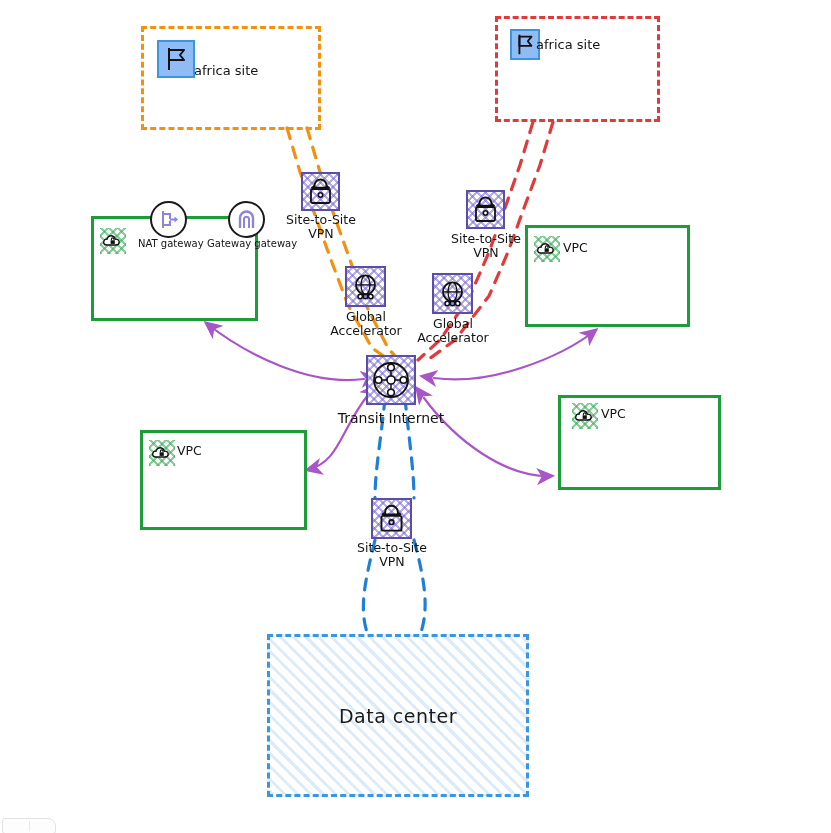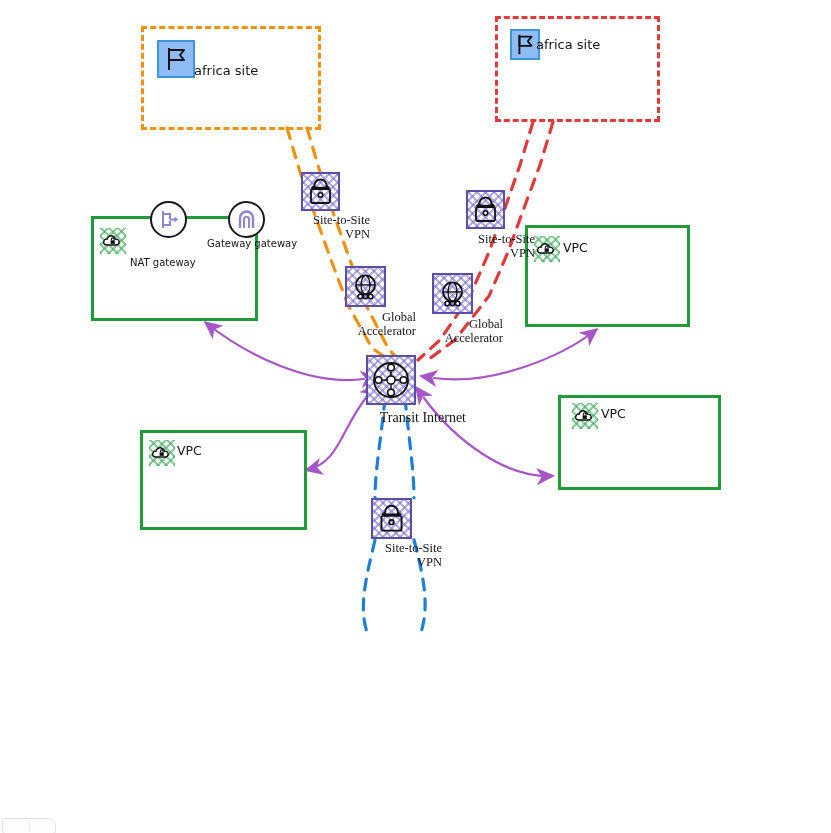--- a/index.html
+++ b/index.html
@@ -69,23 +69,22 @@
   }
   
   .lbl {
     position: absolute;
     font-size: 12.5px;
     color: #141414;
     white-space: nowrap;
     line-height: 1.15;
   }
   .lbl-center {
-    text-align: right;
+    text-align: center;
     white-space: normal;
-    font-family: Liberation Serif, serif;
   }
   .lbl-site {
     font-size: 13px;
   }
   .lbl-small {
     font-size: 10px;
   }
   .lbl-tgw {
     font-size: 14px;
   }
@@ -215,21 +214,21 @@
 
   <div class="tile tile-circle" style="left:150px; top:201px; width:37px; height:37px;">
     <svg width="33" height="33" viewBox="0 0 33 33">
       <path d="M11,8 L11,25" stroke="#8f85d6" stroke-width="2" fill="none"></path>
       <path d="M11,11 L18,11 L18,16" stroke="#8f85d6" stroke-width="2" fill="none"></path>
       <path d="M11,22 L18,22 L18,17.5" stroke="#8f85d6" stroke-width="2" fill="none"></path>
       <path d="M18,16.5 L25,16.5" stroke="#8f85d6" stroke-width="2" fill="none"></path>
       <path d="M22.5,13.5 L26,16.5 L22.5,19.5 Z" fill="#8f85d6"></path>
     </svg>
   </div>
-  <div class="lbl lbl-small" style="left:130px; top:238px;margin-top:19px;">NAT gateway</div>
+  <div class="lbl lbl-small" style="left:138px; top:238px;">NAT gateway</div>
 
   <div class="tile tile-circle" style="left:228px; top:201px; width:37px; height:37px;">
     <svg width="33" height="33" viewBox="0 0 33 33">
       <path d="M10,25 L10,15 A6.5,6.5 0 0,1 23,15 L23,25" fill="none" stroke="#8f85d6" stroke-width="2.4"></path>
       <path d="M14,25 L14,15.5 A2.7,2.7 0 0,1 19,15.5 L19,25" fill="none" stroke="#8f85d6" stroke-width="2"></path>
     </svg>
   </div>
   <div class="lbl lbl-small" style="left:207px; top:238px;">Gateway gateway</div>
 
   <div class="node vpc-box" style="left:525px; top:225px; width:165px; height:102px;"></div>
@@ -350,18 +349,21 @@
       <line x1="9" y1="23" x2="37" y2="23" stroke="#111" stroke-width="1.5"></line>
       <circle cx="23" cy="23" r="4" fill="#ffffff" stroke="#111" stroke-width="1.6"></circle>
       <circle cx="23" cy="10.5" r="3.3" fill="#ffffff" stroke="#111" stroke-width="1.6"></circle>
       <circle cx="23" cy="35.5" r="3.3" fill="#ffffff" stroke="#111" stroke-width="1.6"></circle>
       <circle cx="10.5" cy="23" r="3.3" fill="#ffffff" stroke="#111" stroke-width="1.6"></circle>
       <circle cx="35.5" cy="23" r="3.3" fill="#ffffff" stroke="#111" stroke-width="1.6"></circle>
     </svg>
   </div>
   <div class="lbl lbl-tgw lbl-center" style="left:316px; top:410px; width:150px;">Transit Internet</div>
 
+  <div class="node dc-box" style="left:267px; top:634px; width:262px; height:163px;">
+    <div class="dc-label">Data center</div>
+  </div>
 
   <div class="corner-widget">
     <div class="divider"></div>
   </div>
 
 </div>
 
 </body></html>

